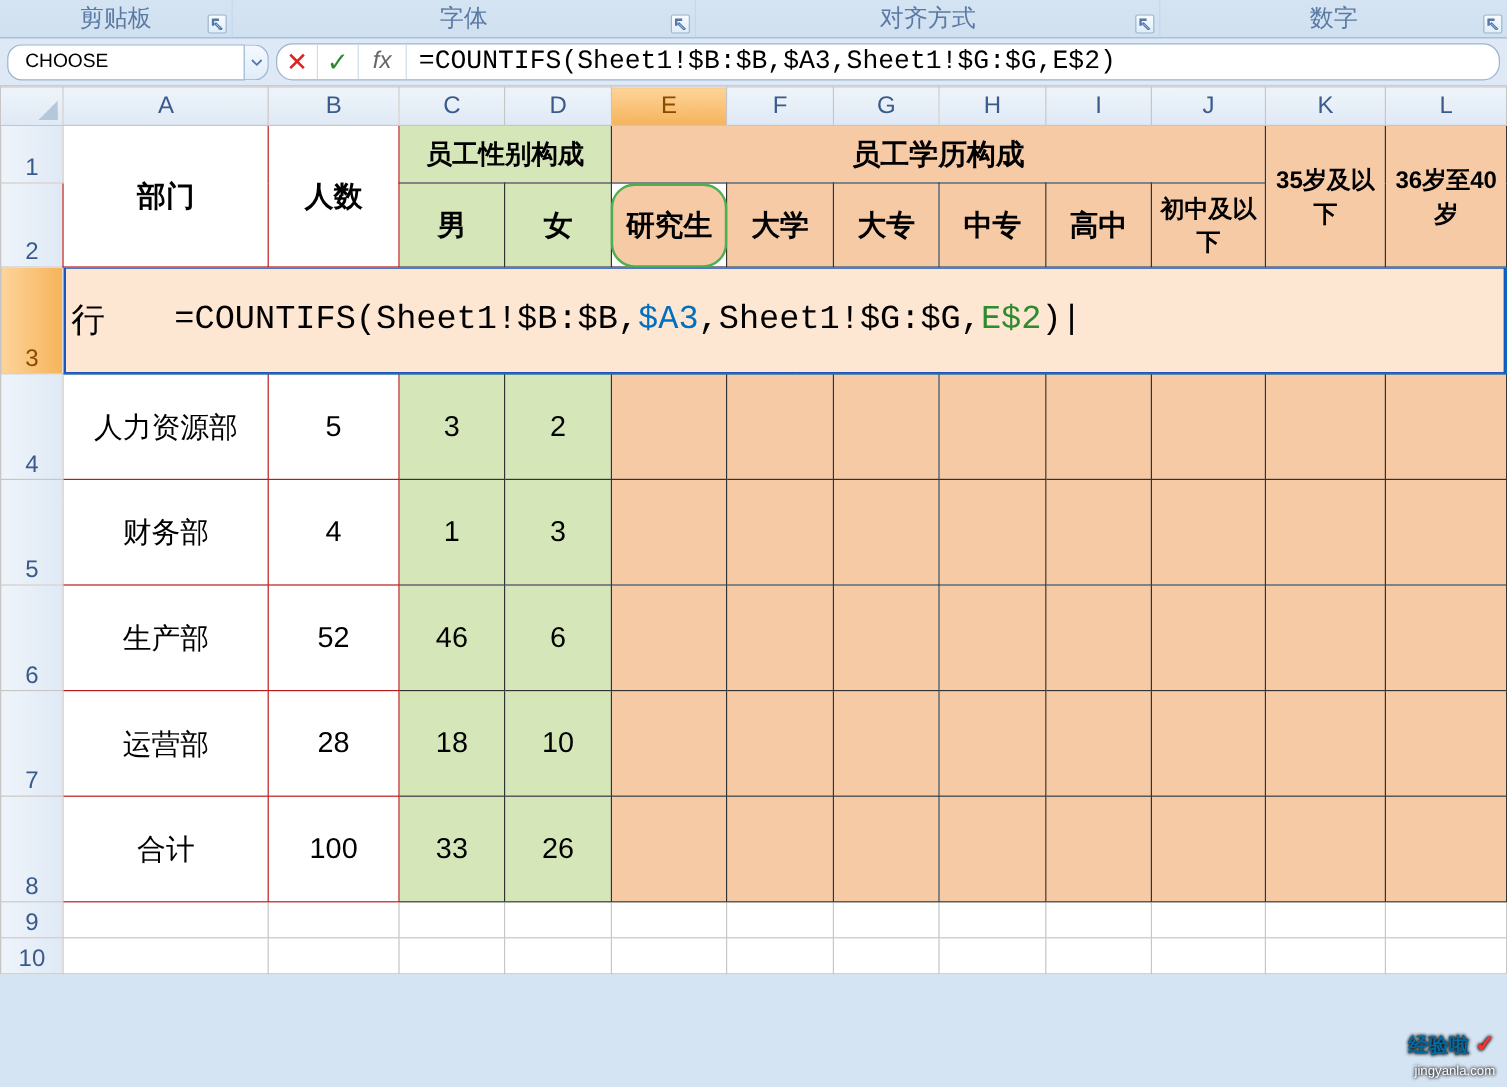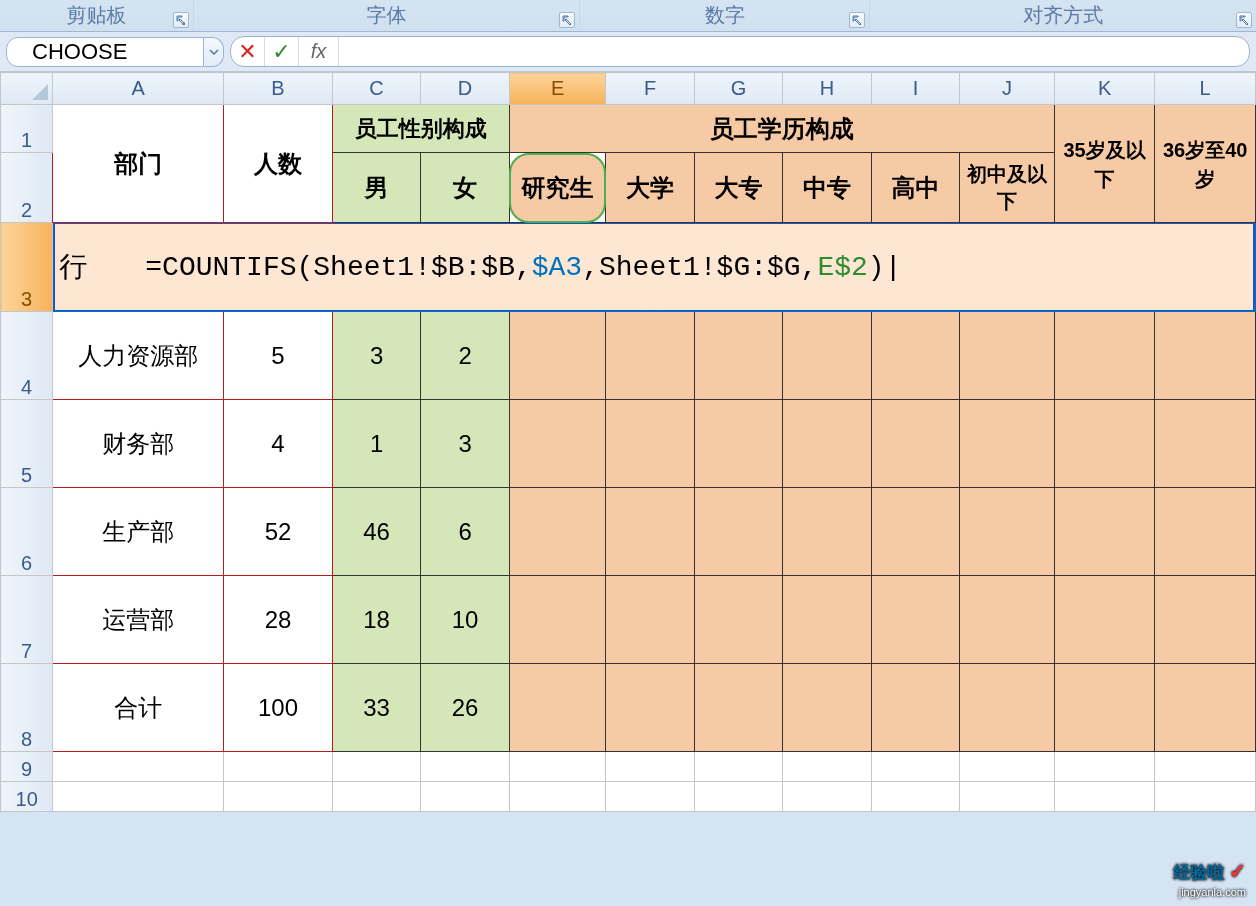--- a/index.html
+++ b/index.html
@@ -57,22 +57,22 @@
     align-items: center;
   }
   .name-box .field {
     flex: 1;
     height: 30px;
     background: #fff;
     border: 1px solid #99b4d1;
     border-radius: 12px 0 0 12px;
     display: flex;
     align-items: center;
-    padding-left: 25px;
-    font-size: 22px;
+    padding-left: 14px;
+    font-size: 16px;
     color: #000;
     font-family: Arial, sans-serif;
   }
   .name-box .dd {
     width: 20px; height: 30px;
     border: 1px solid #99b4d1; border-left: none;
     display:flex; align-items:center; justify-content:center;
     background: linear-gradient(#f3f9ff,#e0edf9);
     border-radius: 0 12px 12px 0;
   }
@@ -233,30 +233,30 @@
     </span>
   </div>
   <div class="grp" style="flex:2">
     <span>字体</span>
     <span class="launcher">
       <svg viewBox="0 0 10 10">
           <path d="M1 1h5v1H2v4H1z M4 4l5 5-1 1-5-5z" stroke="#5576a8" fill="none"></path>
         </svg>
     </span>
   </div>
-  <div class="grp" style="flex:1.5">
-    <span>数字</span>
+  <div class="grp" style="flex:2">
+    <span>对齐方式</span>
     <span class="launcher">
       <svg viewBox="0 0 10 10">
           <path d="M1 1h5v1H2v4H1z M4 4l5 5-1 1-5-5z" stroke="#5576a8" fill="none"></path>
         </svg>
     </span>
   </div>
-  <div class="grp" style="flex:2">
-    <span>对齐方式</span>
+  <div class="grp" style="flex:1.5">
+    <span>数字</span>
     <span class="launcher">
       <svg viewBox="0 0 10 10">
           <path d="M1 1h5v1H2v4H1z M4 4l5 5-1 1-5-5z" stroke="#5576a8" fill="none"></path>
         </svg>
     </span>
   </div>
 </div>
 
 <div class="formula-row">
   <div class="name-box">
@@ -264,20 +264,21 @@
     <div class="dd">
       <svg width="10" height="10" viewBox="0 0 10 10">
           <path d="M1 3l4 4 4-4" stroke="#5576a8" fill="none" stroke-width="1.5"></path>
         </svg>
     </div>
   </div>
   <div class="fx-area">
     <div class="btn x">✕</div>
     <div class="btn v">✓</div>
     <div class="btn fx">fx</div>
+    <div class="text">=COUNTIFS(Sheet1!$B:$B,$A3,Sheet1!$G:$G,E$2)</div>
   </div>
 </div>
 
 <div class="grid-wrap">
 <table class="grid">
   <colgroup>
     <col style="width:52px">
         <col style="width:170px">
         <col style="width:108px">
     <col style="width:88px">

